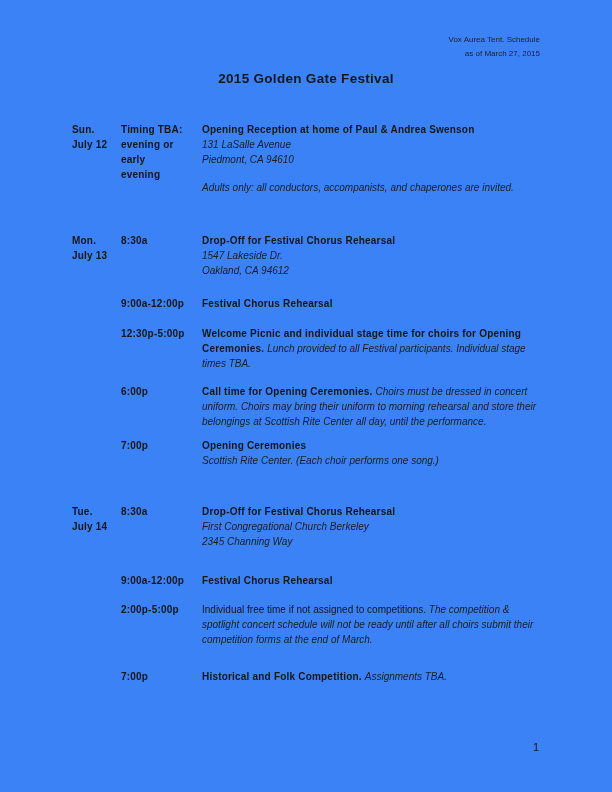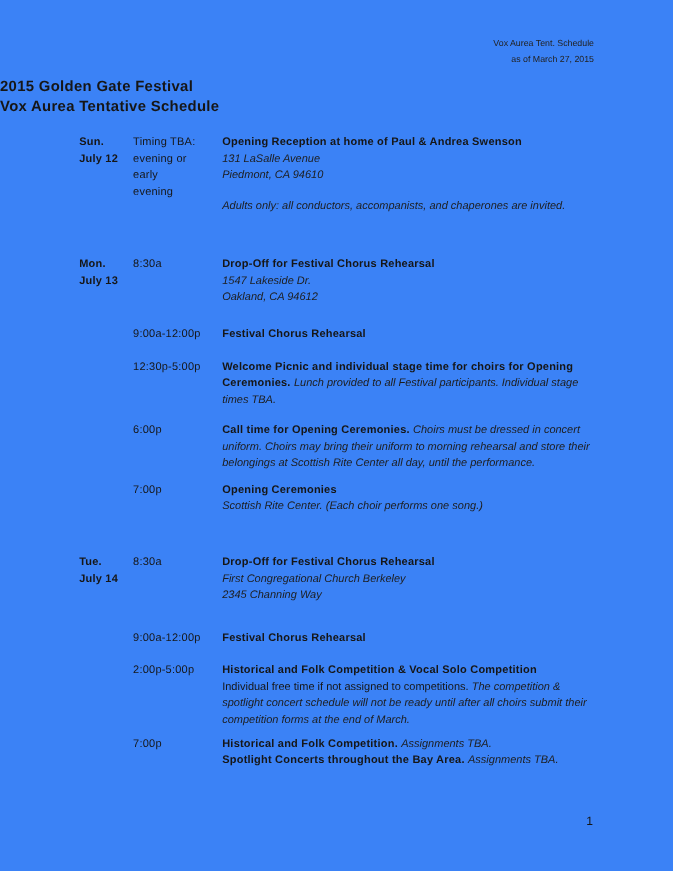--- a/index.html
+++ b/index.html
@@ -20,40 +20,41 @@
     top: 33px; right: 72px;
     text-align: right;
     font-size: 8px;
     line-height: 14px;
     color: #222222;
   }
   .doc-title {
     position: absolute;
     top: 70px; left: 0;
     width: 612px;
+    text-align: center;
     font-weight: bold;
     font-size: 13.5px;
     line-height: 18px;
     letter-spacing: 0.3px;
   }
   .schedule { position: absolute; top: 0; left: 0; width: 612px; height: 737px; }
   .row {
     position: absolute;
     left: 72px;
     width: 468px;
     font-size: 10px;
     line-height: 15px;
   }
   .col-day {
     position: absolute; left: 0; top: 0; width: 49px;
     font-weight: bold; letter-spacing: 0.2px;
   }
   .col-time {
     position: absolute; left: 49px; top: 0; width: 79px;
-    font-weight: normal; letter-spacing: 0.2px;
+    font-weight: bold; letter-spacing: 0.2px;
   }
   .col-desc {
     position: absolute; left: 130px; top: 0; width: 338px;
   }
   .para { margin: 0; }
   .spacer { height: 13px; }
   .seg-b { font-weight: bold; letter-spacing: 0.2px; }
   .seg-i { font-style: italic; color: #1d1d1d; }
   .seg-r { }
   .page-number {
@@ -68,21 +69,20 @@
 
 <div class="page">
 
   <div class="hdr-right">
     <div>Vox Aurea Tent. Schedule</div>
     <div>as of March 27, 2015</div>
   </div>
 
   <div class="doc-title">
     <div>2015 Golden Gate Festival</div>
-    <div>Vox Aurea Tentative Schedule</div>
   </div>
 
   <div class="schedule">
       <div class="row" style="top: 122px;">
         <div class="col-day">
           <div class="day-line">Sun.</div>
           <div class="day-line">July 12</div>
         </div>
         <div class="col-time">
           <div class="time-line">Timing TBA:</div>
@@ -165,30 +165,28 @@
         </div>
         <div class="col-desc">
           <div class="para"><span class="seg-b">Festival Chorus Rehearsal</span></div>
         </div>
       </div>
       <div class="row" style="top: 602px;">
         <div class="col-time">
           <div class="time-line">2:00p-5:00p</div>
         </div>
         <div class="col-desc">
-          <div class="para"><span class="seg-b">Historical and Folk Competition &amp; Vocal Solo Competition</span></div>
           <div class="para"><span class="seg-r">Individual free time if not assigned to competitions. </span><span class="seg-i">The competition &amp; spotlight concert schedule will not be ready until after all choirs submit their competition forms at the end of March.</span></div>
         </div>
       </div>
       <div class="row" style="top: 669px;">
         <div class="col-time">
           <div class="time-line">7:00p</div>
         </div>
         <div class="col-desc">
           <div class="para"><span class="seg-b">Historical and Folk Competition. </span><span class="seg-i">Assignments TBA.</span></div>
-          <div class="para"><span class="seg-b">Spotlight Concerts throughout the Bay Area. </span><span class="seg-i">Assignments TBA.</span></div>
         </div>
       </div>
     </div>
 
   <div class="page-number">1</div>
 
 </div>
 
 </body></html>

